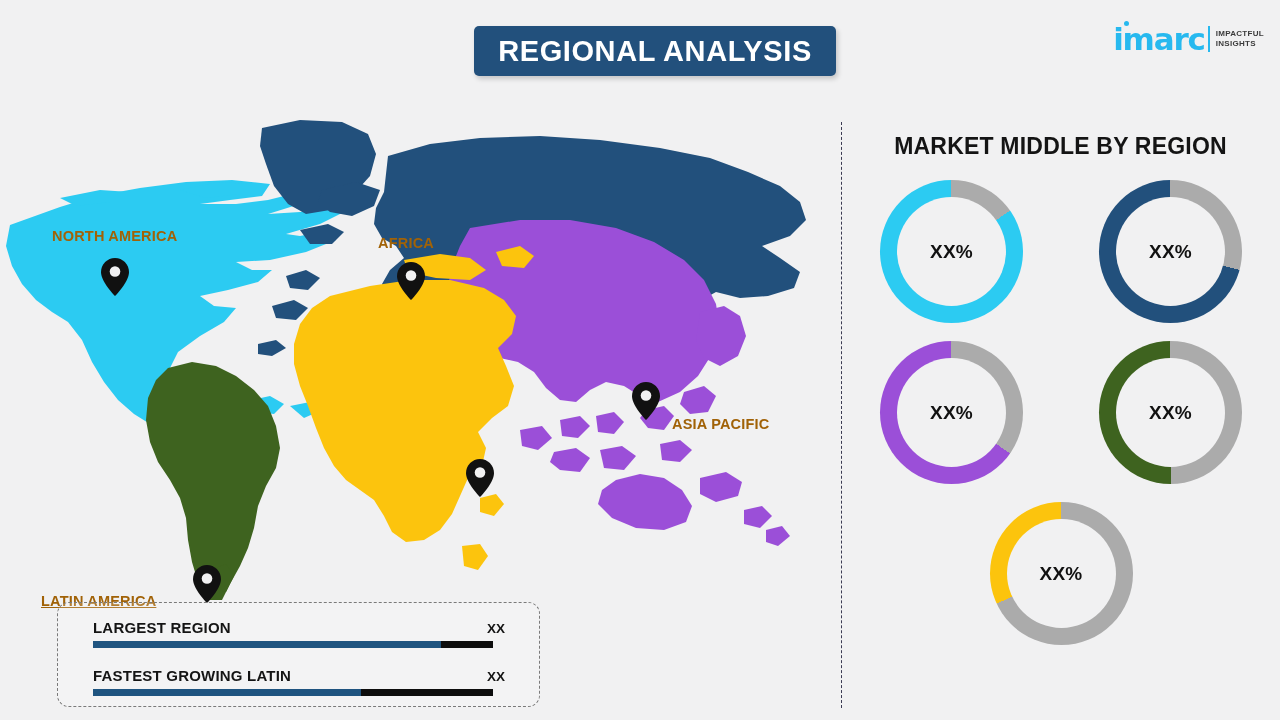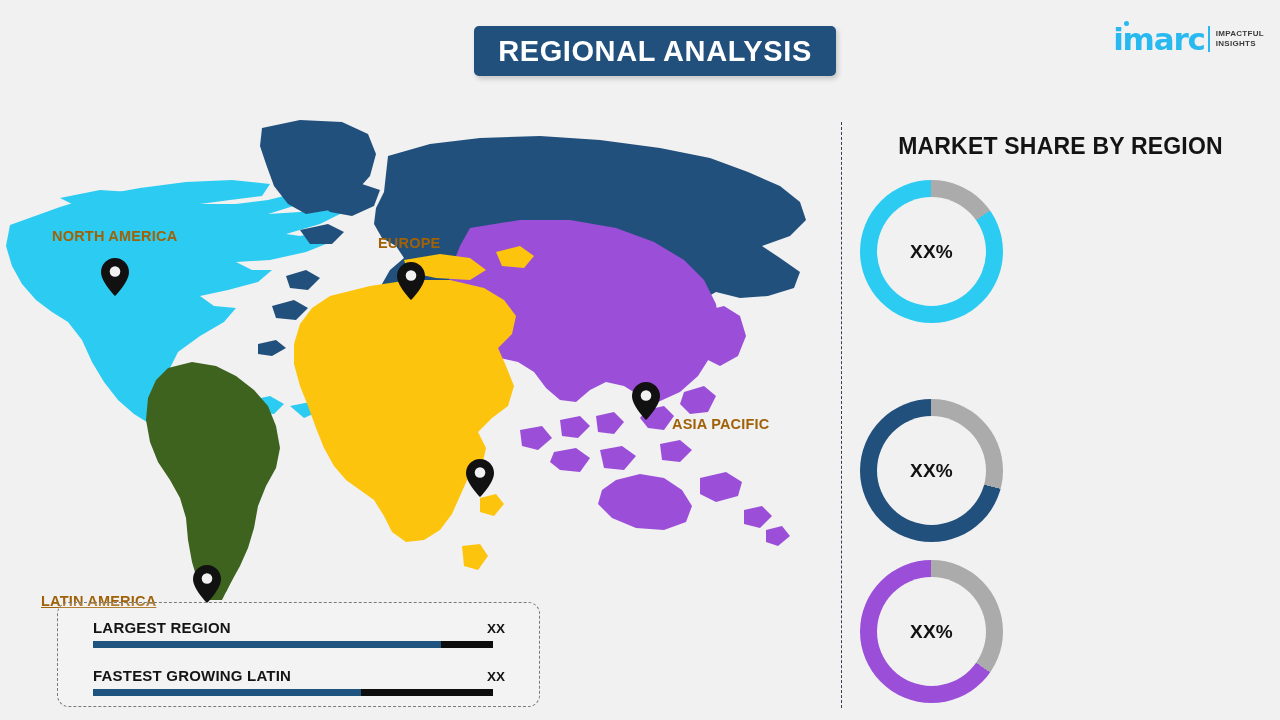--- a/index.html
+++ b/index.html
@@ -188,21 +188,20 @@
   #donut-grid {
     position: absolute;
     left: 860px;
     top: 180px;
     width: 402px;
   }
   .donut-row {
     display: flex;
     justify-content: center;
     gap: 76px;
-    flex-direction: column;
   }
   #donut-row-3 { margin-top: 18px; }
   .donut {
     position: relative;
     width: 143px;
     height: 143px;
     border-radius: 50%;
   }
   .donut-hole {
     position: absolute;
@@ -294,21 +293,21 @@
       </g>
       <g fill="#3e631f">
         <path d="M168 268 L192 262 L216 266 L236 276 L254 290 L268 306 L276 326 L280 348 L276 368 L266 386 L258 406 L254 428 L248 448 L240 466 L230 484 L222 500 L208 500 L198 482 L192 462 L188 440 L186 418 L180 398 L170 380 L158 362 L150 342 L146 320 L148 298 L156 280 Z"></path>
       </g>
       <g fill="#3e631f">
         <path d="M210 470 L226 464 L234 476 L226 492 L212 488 Z"></path>
       </g>
     </svg>
 
     <div class="region-label" id="label-north-america">NORTH AMERICA</div>
-    <div class="region-label" id="label-europe">EUROPE</div>
+    <div class="region-label" id="label-europe">AFRICA</div>
     <div class="region-label" id="label-asia-pacific">ASIA PACIFIC</div>
     <div class="region-label" id="label-latin-america">LATIN AMERICA</div>
 
     <svg class="map-pin" id="pin-north-america" viewBox="0 0 28 38">
       <path d="M14 0 C6.3 0 0 6.3 0 14 C0 24 14 38 14 38 C14 38 28 24 28 14 C28 6.3 21.7 0 14 0 Z" fill="#111111"></path>
       <circle cx="14" cy="13.5" r="5.3" fill="#f1f1f2"></circle>
     </svg>
     <svg class="map-pin" id="pin-europe" viewBox="0 0 28 38">
       <path d="M14 0 C6.3 0 0 6.3 0 14 C0 24 14 38 14 38 C14 38 28 24 28 14 C28 6.3 21.7 0 14 0 Z" fill="#111111"></path>
       <circle cx="14" cy="13.5" r="5.3" fill="#f1f1f2"></circle>
@@ -341,21 +340,21 @@
       <div class="legend-head">
         <span class="legend-name">FASTEST GROWING LATIN</span>
         <span class="legend-value">XX</span>
       </div>
       <div class="legend-track">
         <div class="legend-fill" id="legend-fill-2" style="width: 67%; background: rgb(31, 84, 128);"></div>
       </div>
     </div>
   </div>
 
-  <div id="charts-title">MARKET SHARE BY REGION</div>
+  <div id="charts-title">MARKET MIDDLE BY REGION</div>
 
   <div id="donut-grid">
     <div class="donut-row" id="donut-row-1">
       <div class="donut" id="donut-0" style="background: conic-gradient(rgb(171, 171, 171) 0deg, rgb(171, 171, 171) 55deg, rgb(44, 203, 242) 55deg, rgb(44, 203, 242) 360deg);">
         <div class="donut-hole">
           <span class="donut-label">XX%</span>
         </div>
       </div>
       <div class="donut" id="donut-1" style="background: conic-gradient(rgb(171, 171, 171) 0deg, rgb(171, 171, 171) 105deg, rgb(34, 80, 124) 105deg, rgb(34, 80, 124) 360deg);">
         <div class="donut-hole">

